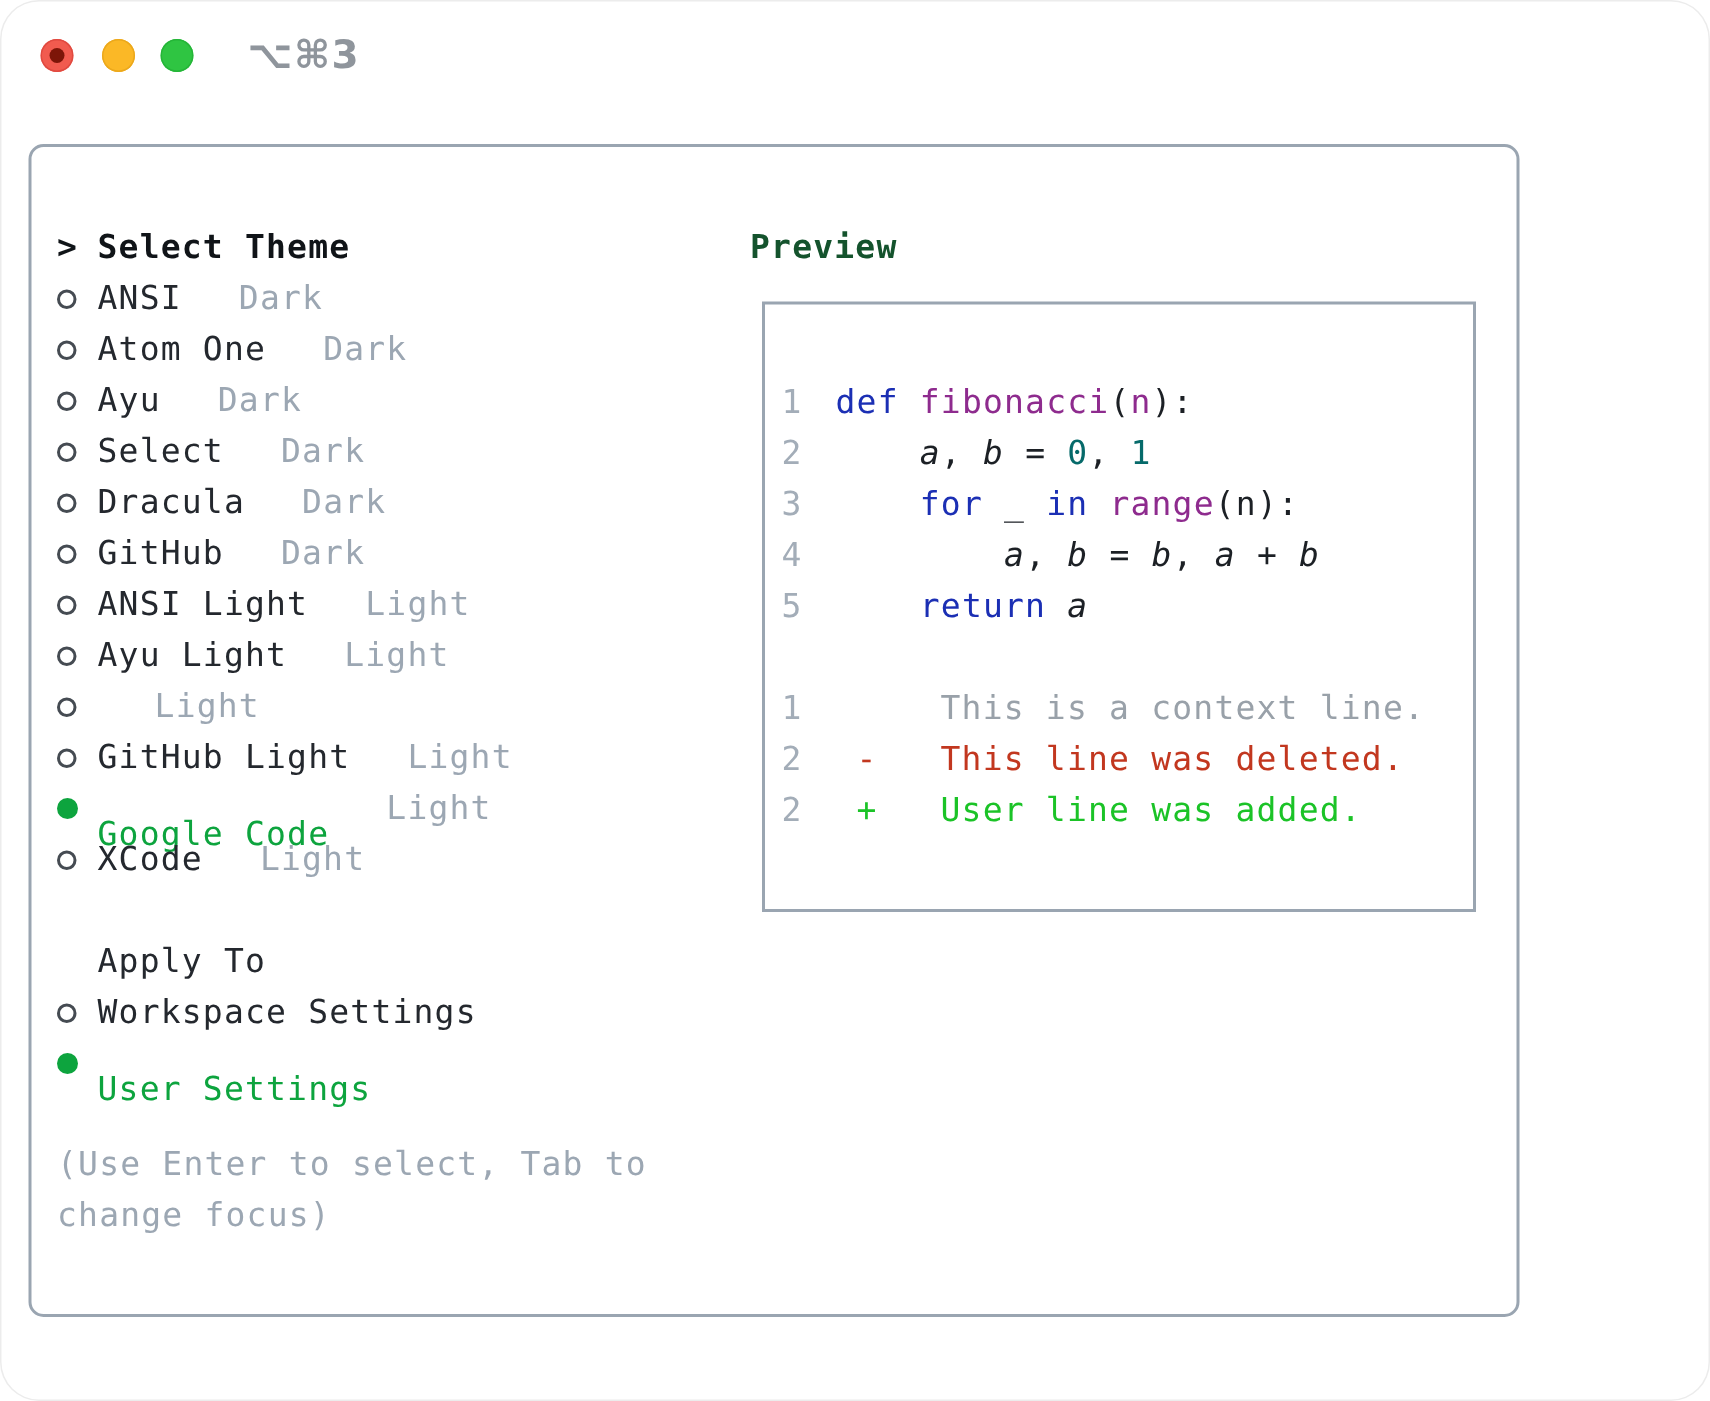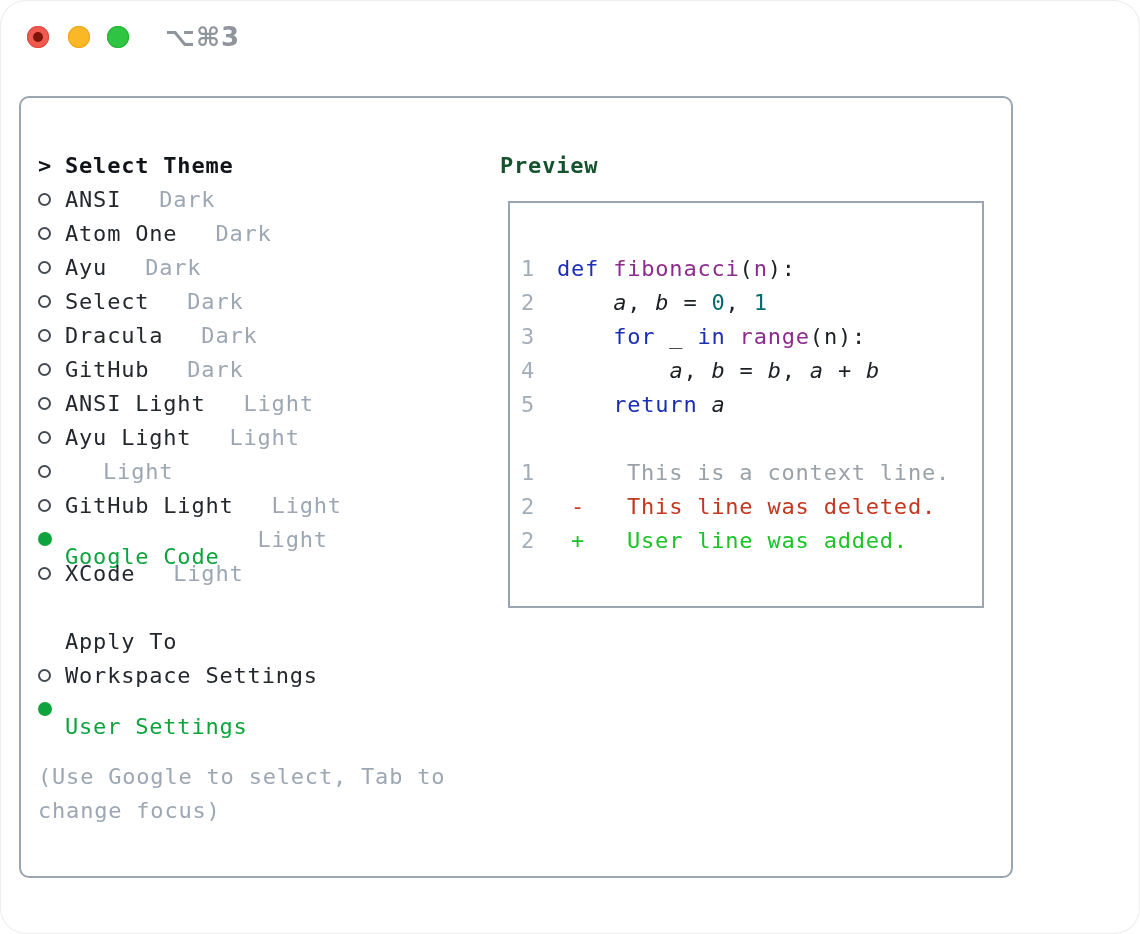--- a/index.html
+++ b/index.html
@@ -103,21 +103,21 @@
         <span class="marker-cell"></span><span>Apply To</span>
       </div>
 
       <div id="apply-list">
           <div class="mono-row"><span class="marker-cell"><span class="radio-o"></span></span><span>Workspace Settings</span></div>
           <div class="mono-row"><span class="marker-cell"><span class="radio-fill"></span></span><span class="sel-name">User Settings</span></div>
         </div>
 
       <div class="gap-row"></div>
 
-      <div class="help" id="help-block"><div>(Use Google to select, Tab to</div><div>change focus)</div></div>
+      <div class="help" id="help-block"><div>(Use Enter to select, Tab to</div><div>change focus)</div></div>
     </div>
 
     <div class="preview-title">Preview</div>
 
     <div class="preview-box">
       <div class="code-area" id="code-area">
           <div class="crow"><span class="lnum">1</span><span class="tok-kw">def</span><span class="tok-plain"> </span><span class="tok-fn">fibonacci</span><span class="tok-plain">(</span><span class="tok-param">n</span><span class="tok-plain">):</span></div>
           <div class="crow"><span class="lnum">2</span><span class="tok-plain">    </span><span class="tok-var">a</span><span class="tok-plain">, </span><span class="tok-var">b</span><span class="tok-plain"> = </span><span class="tok-num">0</span><span class="tok-plain">, </span><span class="tok-num">1</span></div>
           <div class="crow"><span class="lnum">3</span><span class="tok-plain">    </span><span class="tok-kw">for</span><span class="tok-plain"> _ </span><span class="tok-kw">in</span><span class="tok-plain"> </span><span class="tok-fn">range</span><span class="tok-plain">(n):</span></div>
           <div class="crow"><span class="lnum">4</span><span class="tok-plain">        </span><span class="tok-var">a</span><span class="tok-plain">, </span><span class="tok-var">b</span><span class="tok-plain"> = </span><span class="tok-var">b</span><span class="tok-plain">, </span><span class="tok-var">a</span><span class="tok-plain"> + </span><span class="tok-var">b</span></div>

